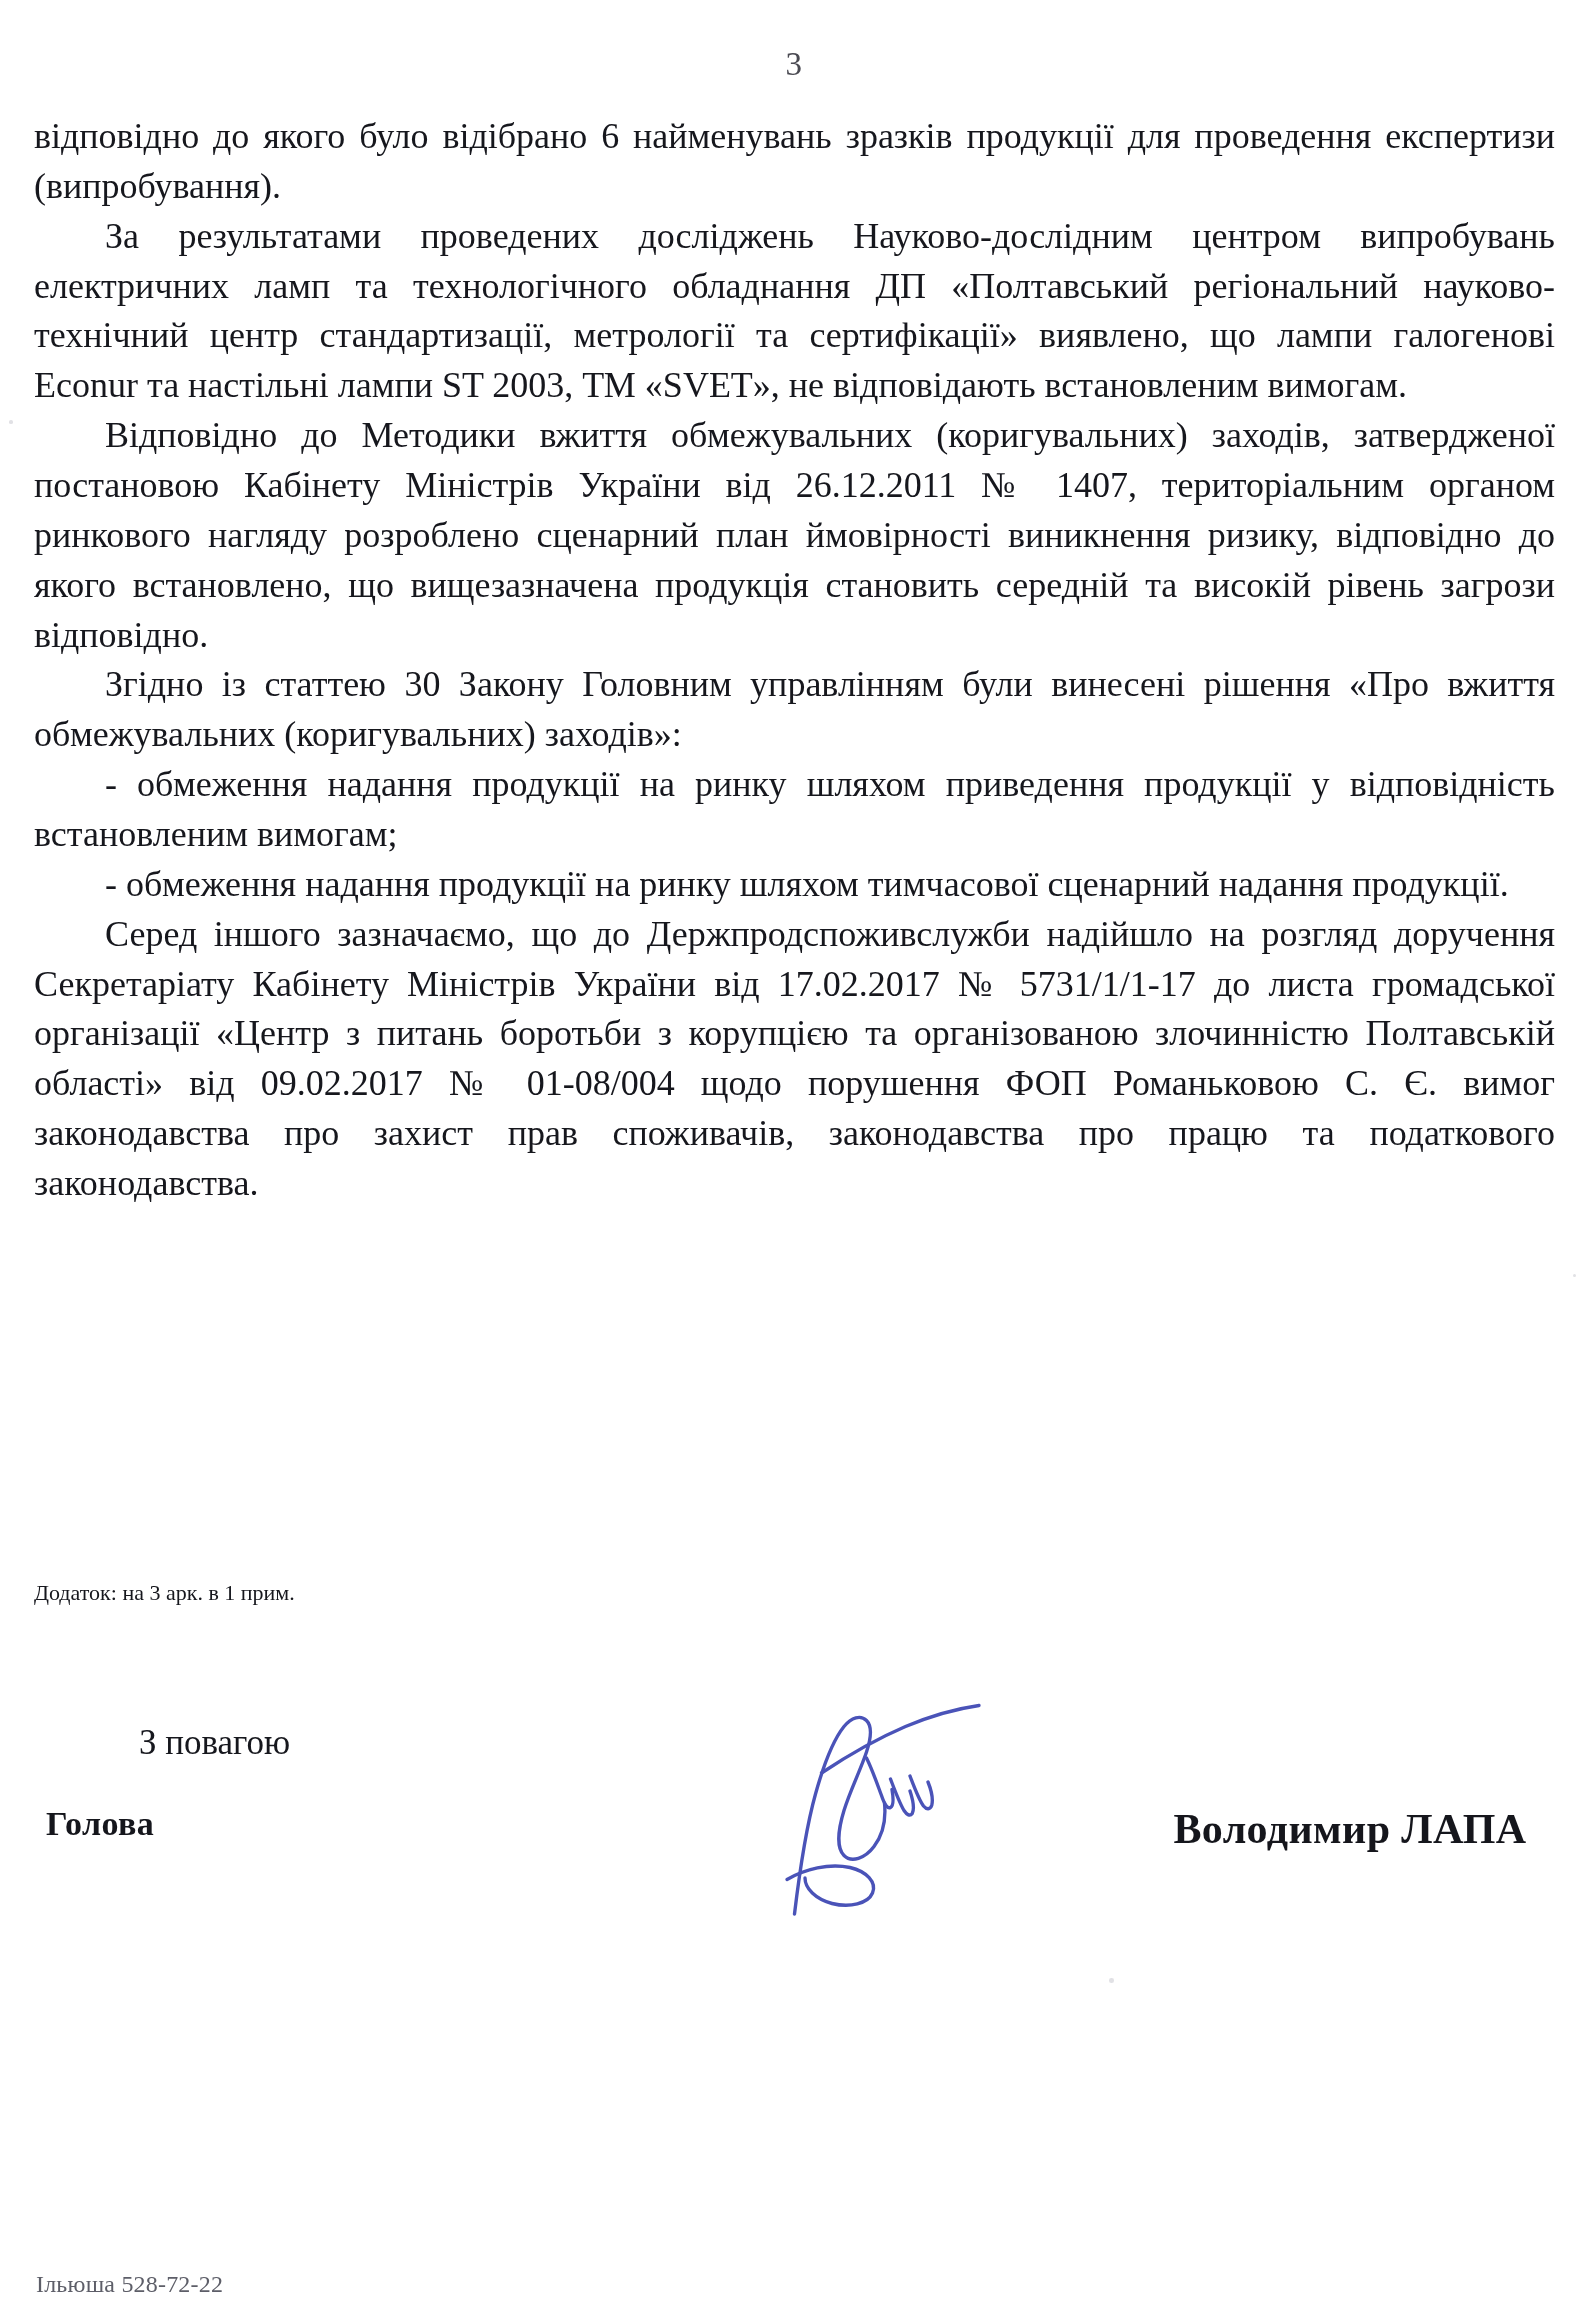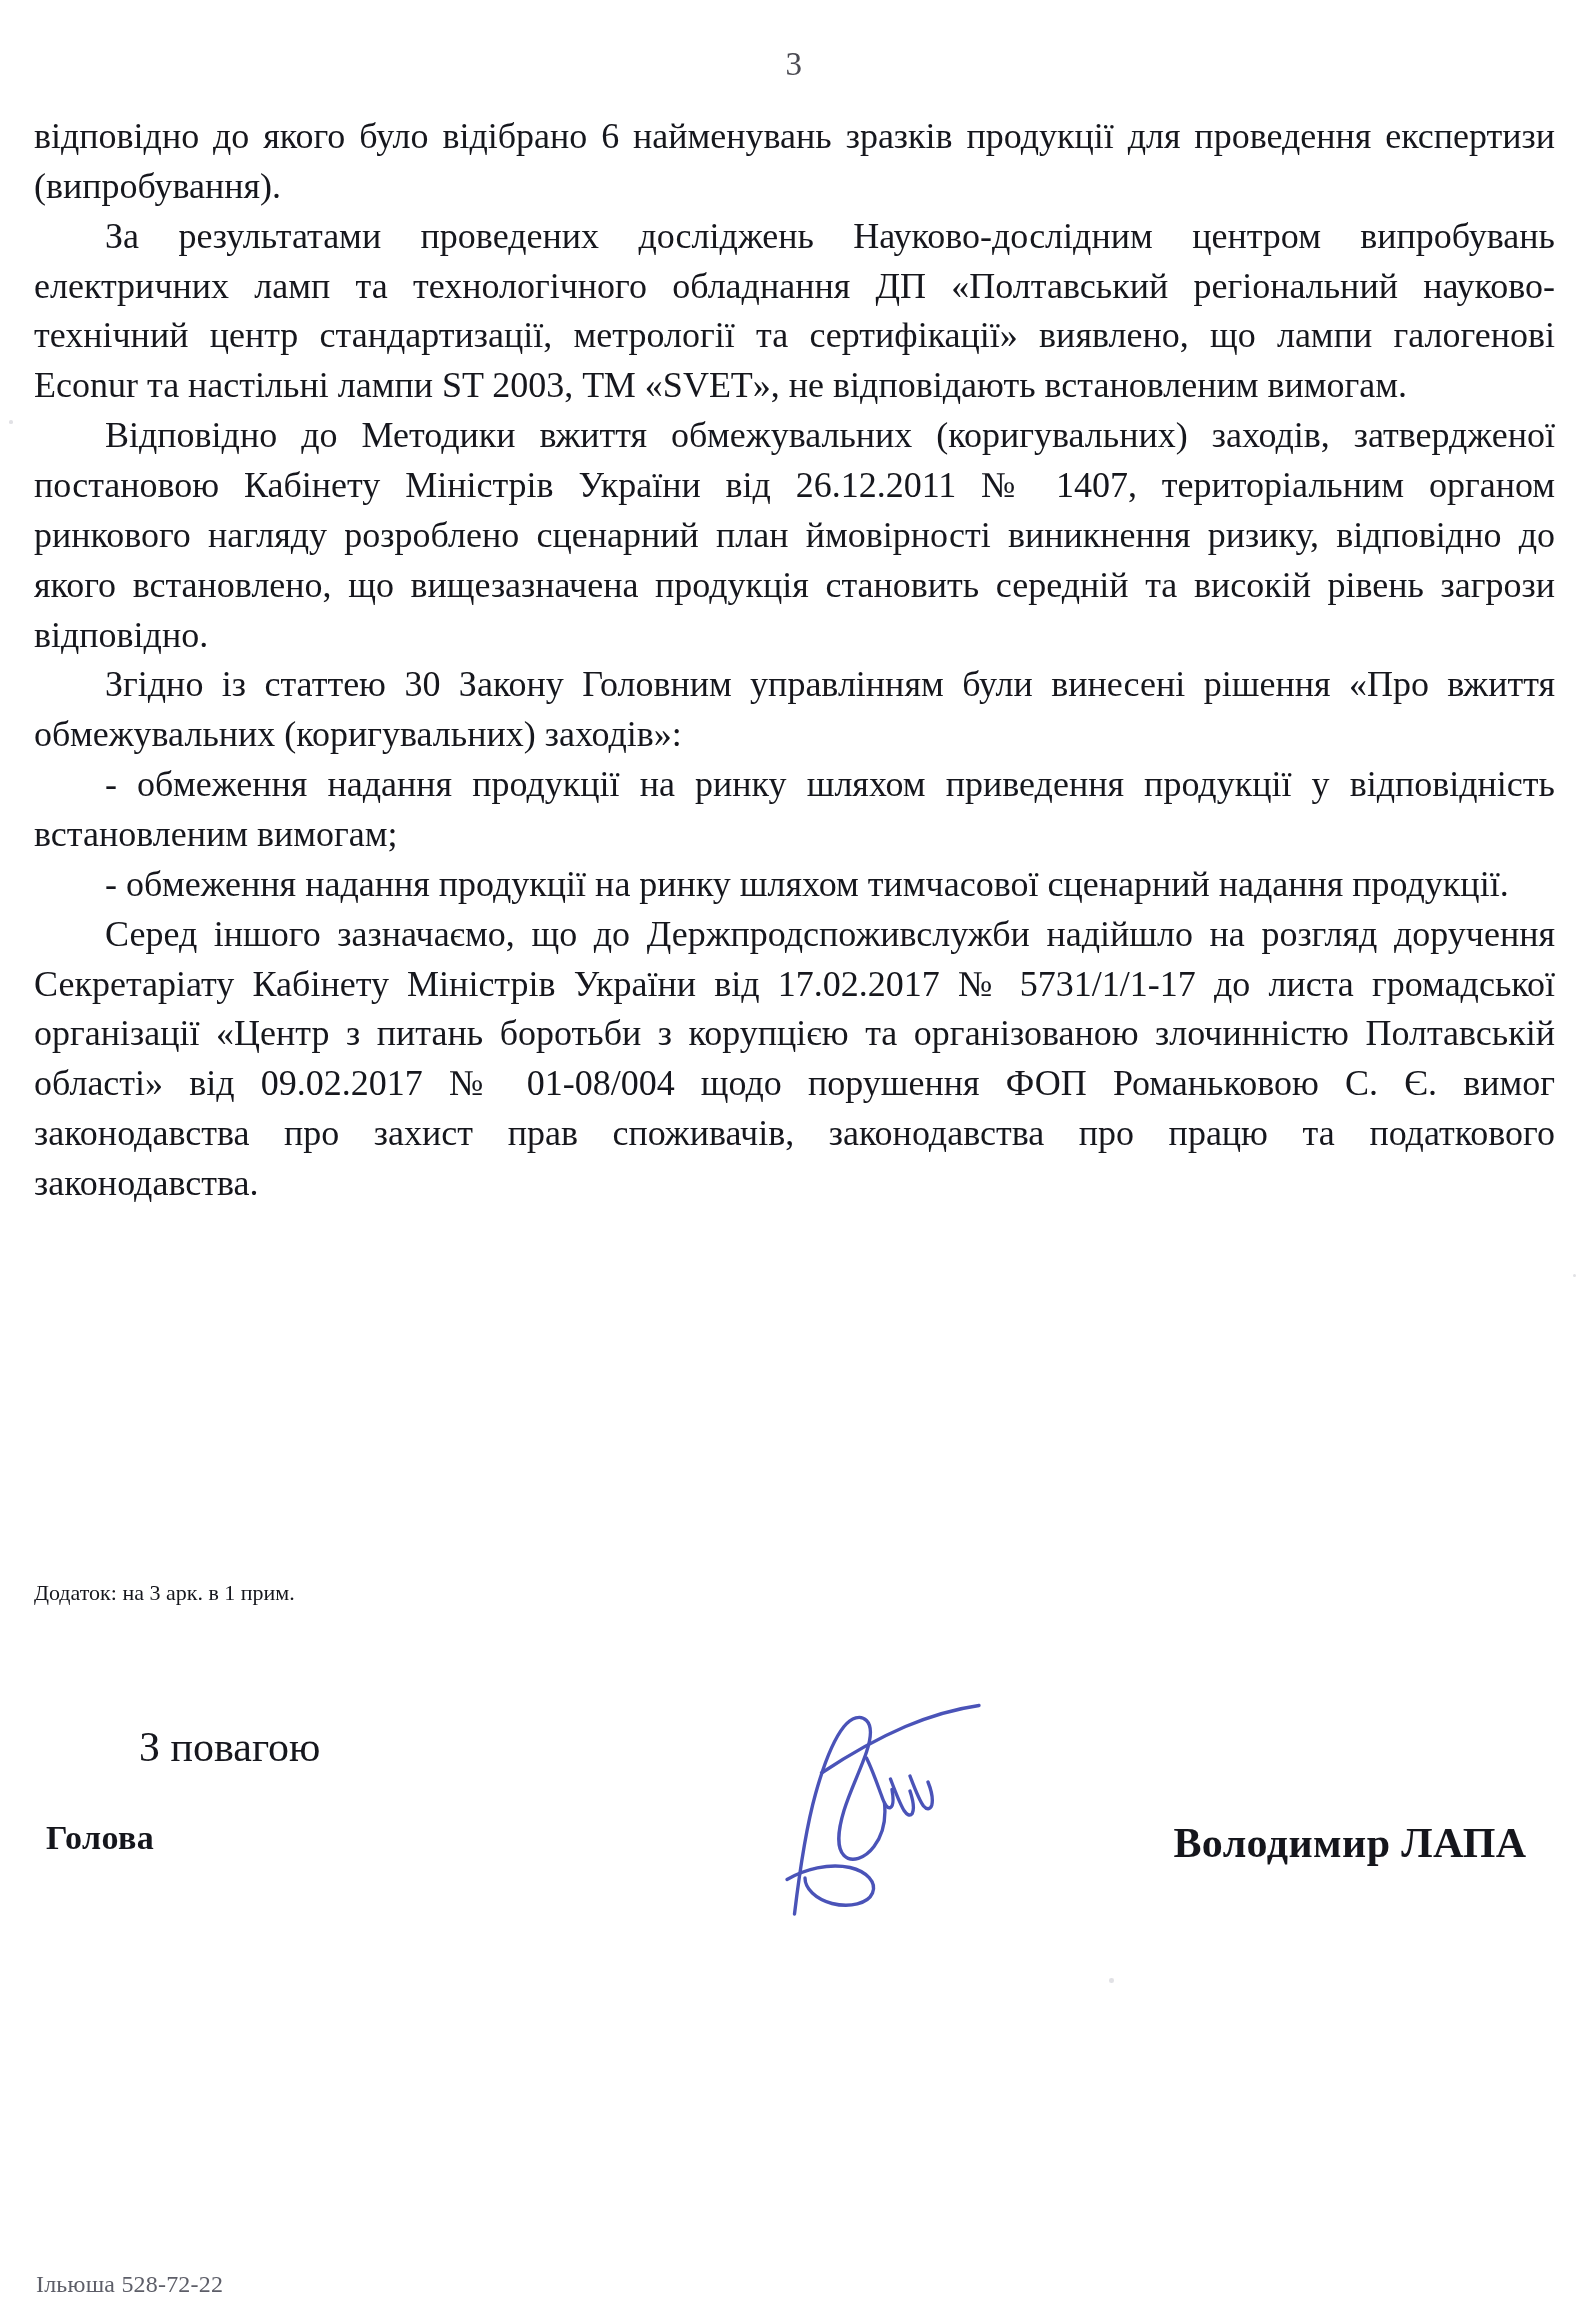--- a/index.html
+++ b/index.html
@@ -65,31 +65,30 @@
     top: 1580px;
     left: 34px;
     font-size: 22px;
     color: #16171d;
   }
 
   .regards {
     position: absolute;
     top: 1723px;
     left: 139px;
-    font-size: 42px;
+    font-size: 35px;
     color: #16171d;
   }
 
   .signature-row {
     position: absolute;
     top: 1805px;
     left: 34px;
     width: 1521px;
     height: 90px;
-    margin-top: 14px;
   }
   .sig-title {
     position: absolute;
     left: 12px;
     top: 0;
     font-size: 34px;
     font-weight: bold;
     letter-spacing: 0.4px;
   }
   .sig-name {

